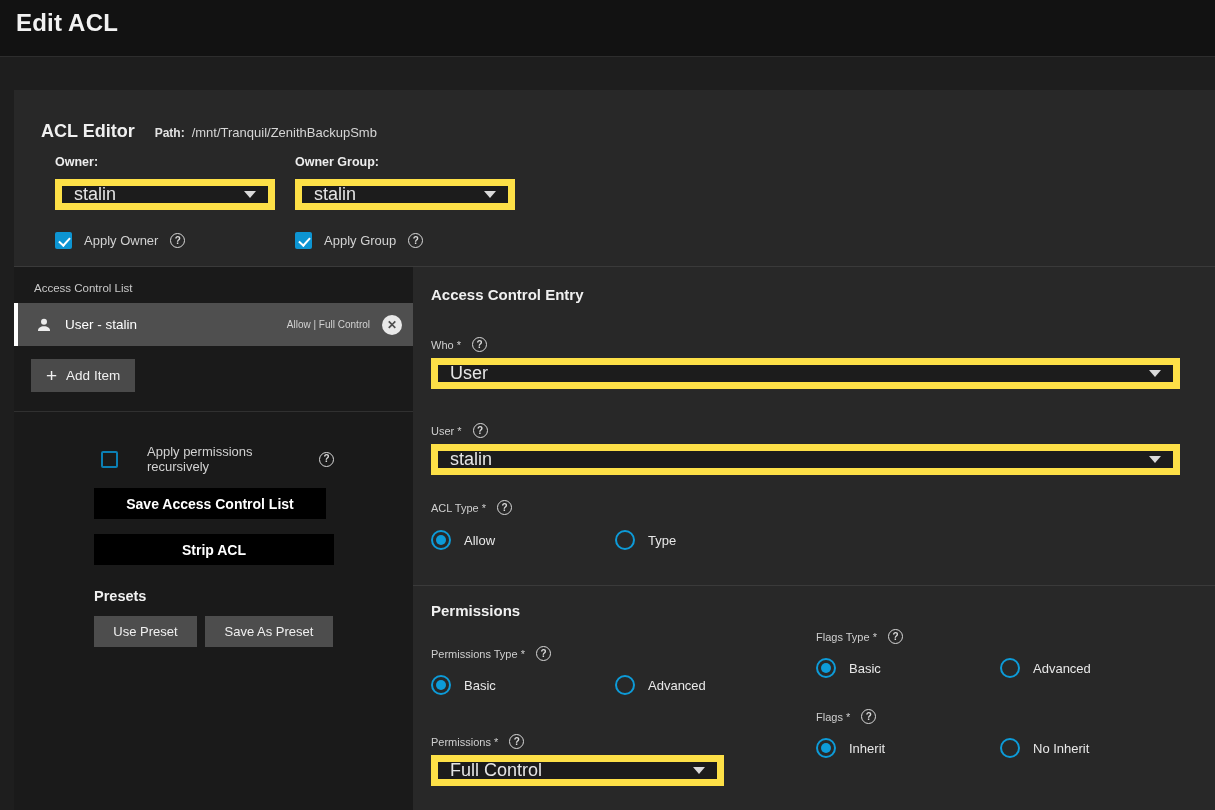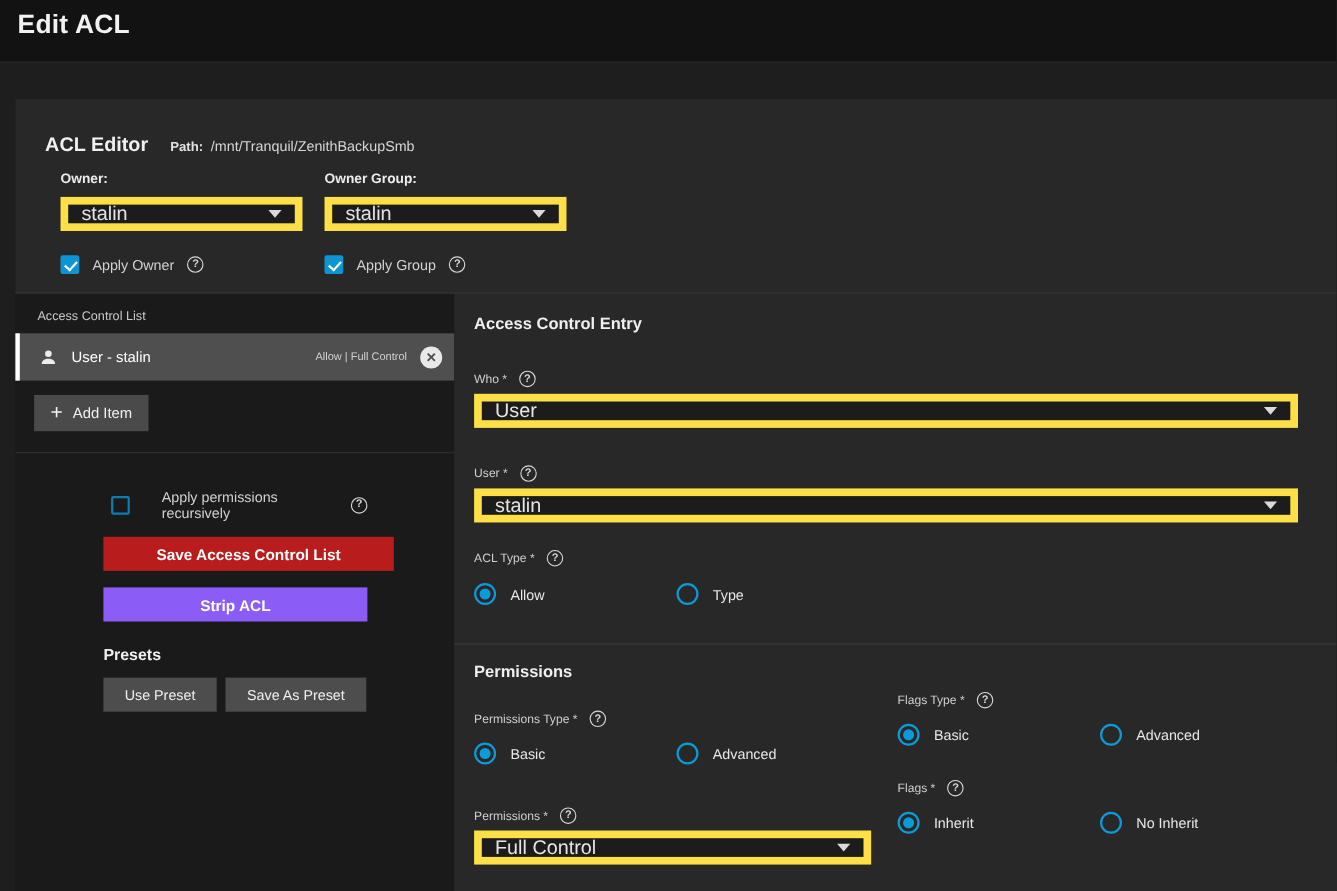--- a/index.html
+++ b/index.html
@@ -31,22 +31,22 @@
 .person{width:18px;height:18px}
 .acl-item-label{font-size:13.5px;color:#fff;margin-left:12px;flex:1}
 .acl-item-summary{font-size:10px;color:#d2d2d2;margin-right:12px}
 .cancel{width:20px;height:20px;border-radius:50%;background:#e9e9e9;color:#4f4f4f;display:flex;align-items:center;justify-content:center;font-size:12px;font-weight:700;line-height:1}
 .add-btn{margin:13px 0 0 17px;height:33px;background:#4a4a4a;color:#f0f0f0;display:inline-flex;align-items:center;gap:9px;padding:0 15px;font-size:13.5px;border:none;font-family:inherit}
 .plus{font-size:19px;font-weight:400;line-height:1;color:#f0f0f0}
 .left-divider{border-top:1px solid #303030;margin-top:19px}
 .left-controls{margin:32px 0 0 80px;width:240px}
 .left-controls .cb-row{margin:0 0 0 7px;gap:29px}
 .btn{display:flex;align-items:center;justify-content:center;border:none;font-family:inherit}
-.save-btn{width:264px;height:31px;background:#b91c1c;color:#fff;font-size:14px;font-weight:700;margin-top:14px}
-.strip-btn{width:240px;height:31px;background:#8b5cf6;color:#fff;font-size:14px;font-weight:700;margin-top:15px}
+.save-btn{width:232px;height:31px;background:#000000;color:#fff;font-size:14px;font-weight:700;margin-top:14px}
+.strip-btn{width:240px;height:31px;background:#000000;color:#fff;font-size:14px;font-weight:700;margin-top:15px}
 .presets-title{font-size:14.5px;font-weight:700;color:#f0f0f0;margin-top:23px}
 .preset-row{display:flex;gap:8px;margin-top:12px}
 .preset-btn{height:31px;background:#4d4d4d;color:#f0f0f0;font-size:13px}
 .use-preset{width:103px}
 .saveas-preset{width:128px}
 .right-panel{position:absolute;left:413px;top:267px;right:0;bottom:0;background:#282828;padding:19px 35px 0 18px}
 .section-title{font-size:15px;font-weight:700;color:#f0f0f0}
 .flabel-row{display:flex;align-items:center;gap:11px}
 .flabel{font-size:11px;color:#cfcfcf}
 .mt-who{margin-top:34px}
@@ -56,21 +56,21 @@
 .acl-radios{margin-top:15px}
 .radio-cell{display:flex;align-items:center;gap:13px}
 .radio{width:20px;height:20px;border-radius:50%;border:2.5px solid #0d9bd8;position:relative;flex:0 0 auto}
 .radio.checked::after{content:"";position:absolute;left:2.5px;top:2.5px;width:10px;height:10px;border-radius:50%;background:#0d9bd8}
 .radio-label{font-size:13px;color:#e8e8e8}
 .ace-divider{border-top:1px solid #3a3a3a;margin:35px -35px 0 -18px}
 .pf-grid{display:grid;grid-template-columns:385px 1fr;margin-top:16px}
 .pf-type-label{margin-top:27px}
 .pf-perm-label{margin-top:39px}
 .pf-flags-label{margin-top:31px}
-.perm-select{width:361px}
+.perm-select{width:293px}
 </style>
 </head>
 <body>
 
 <div class="header">
   <h1>Edit ACL</h1>
 </div>
 
 <div class="card">
   <div class="card-title-row">

